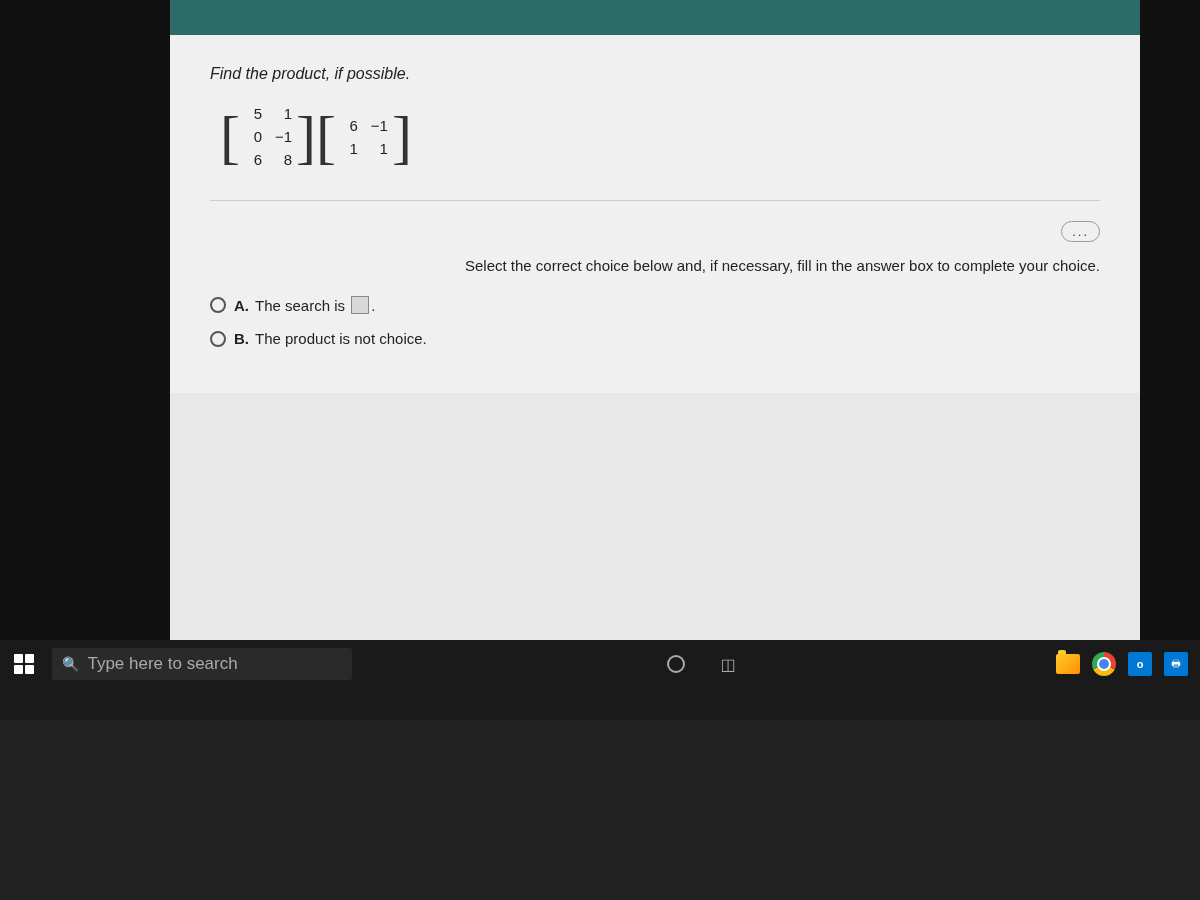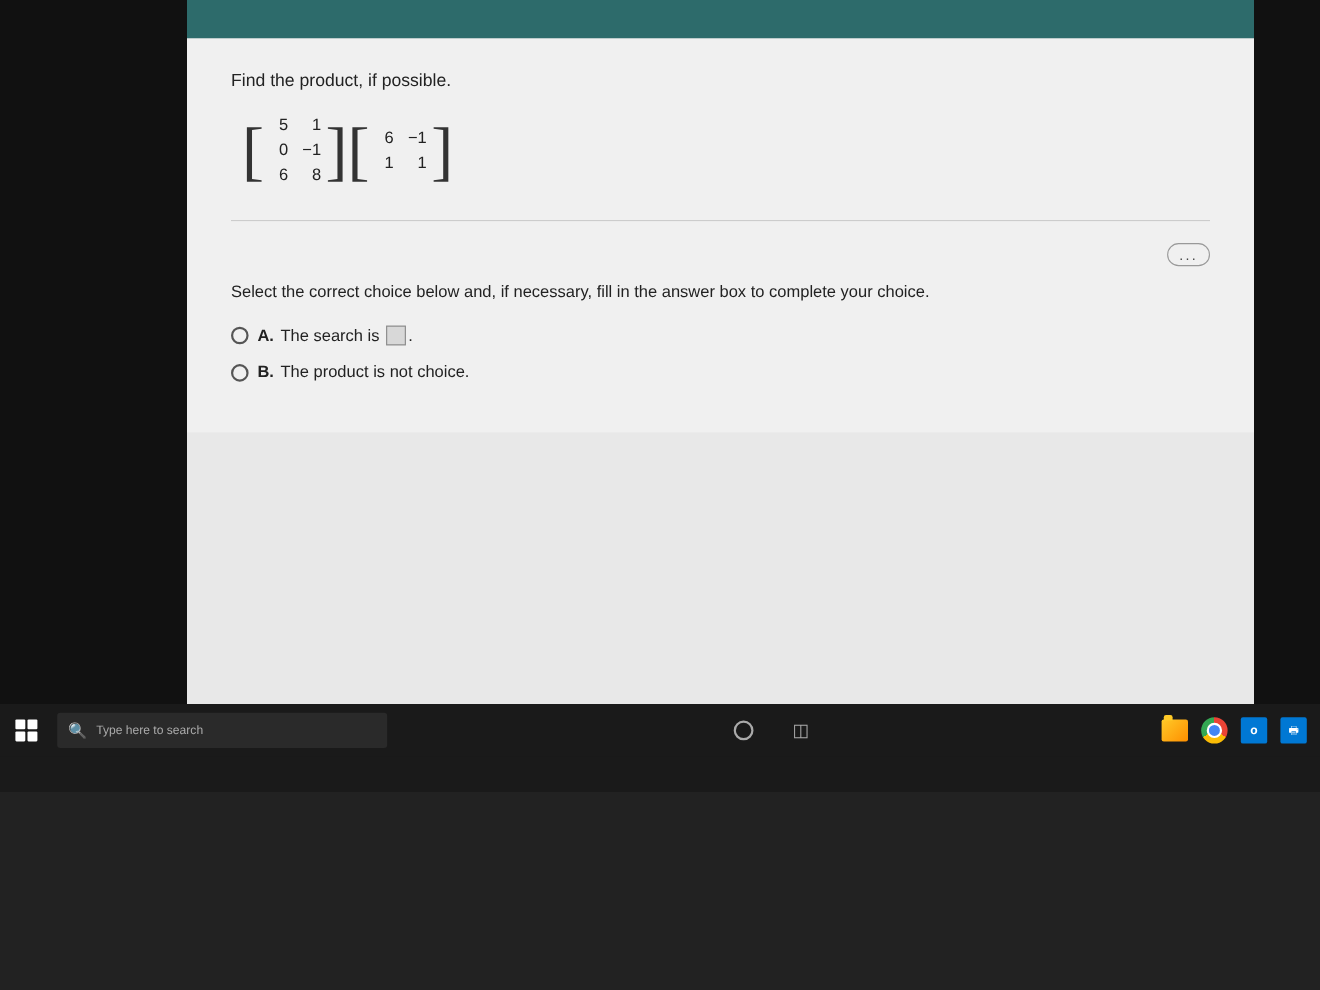--- a/index.html
+++ b/index.html
@@ -56,20 +56,21 @@
     .content-body {
       padding: 30px 40px;
       background: #f0f0f0;
     }
 
     .problem-title {
       font-size: 16px;
       color: #222;
       margin-bottom: 20px;
       font-weight: normal;
+      font-style: italic;
     }
 
     
     .matrix-container {
       display: flex;
       align-items: center;
       margin-bottom: 30px;
       margin-left: 10px;
     }
 
@@ -152,20 +153,21 @@
       cursor: pointer;
       color: #444;
       letter-spacing: 2px;
     }
 
     .instruction-text {
       font-size: 15px;
       color: #222;
       margin-bottom: 22px;
       font-weight: normal;
+      text-align: right;
     }
 
     
     .option-row {
       display: flex;
       align-items: center;
       margin-bottom: 16px;
       font-size: 15px;
       color: #222;
     }
@@ -246,21 +248,21 @@
     }
 
     .search-icon {
       color: #aaa;
       font-size: 14px;
       margin-right: 8px;
     }
 
     .search-placeholder {
       color: #aaa;
-      font-size: 11px;
+      font-size: 17px;
     }
 
     .taskbar-middle {
       display: flex;
       align-items: center;
       justify-content: center;
       flex: 1;
       gap: 8px;
     }
 

